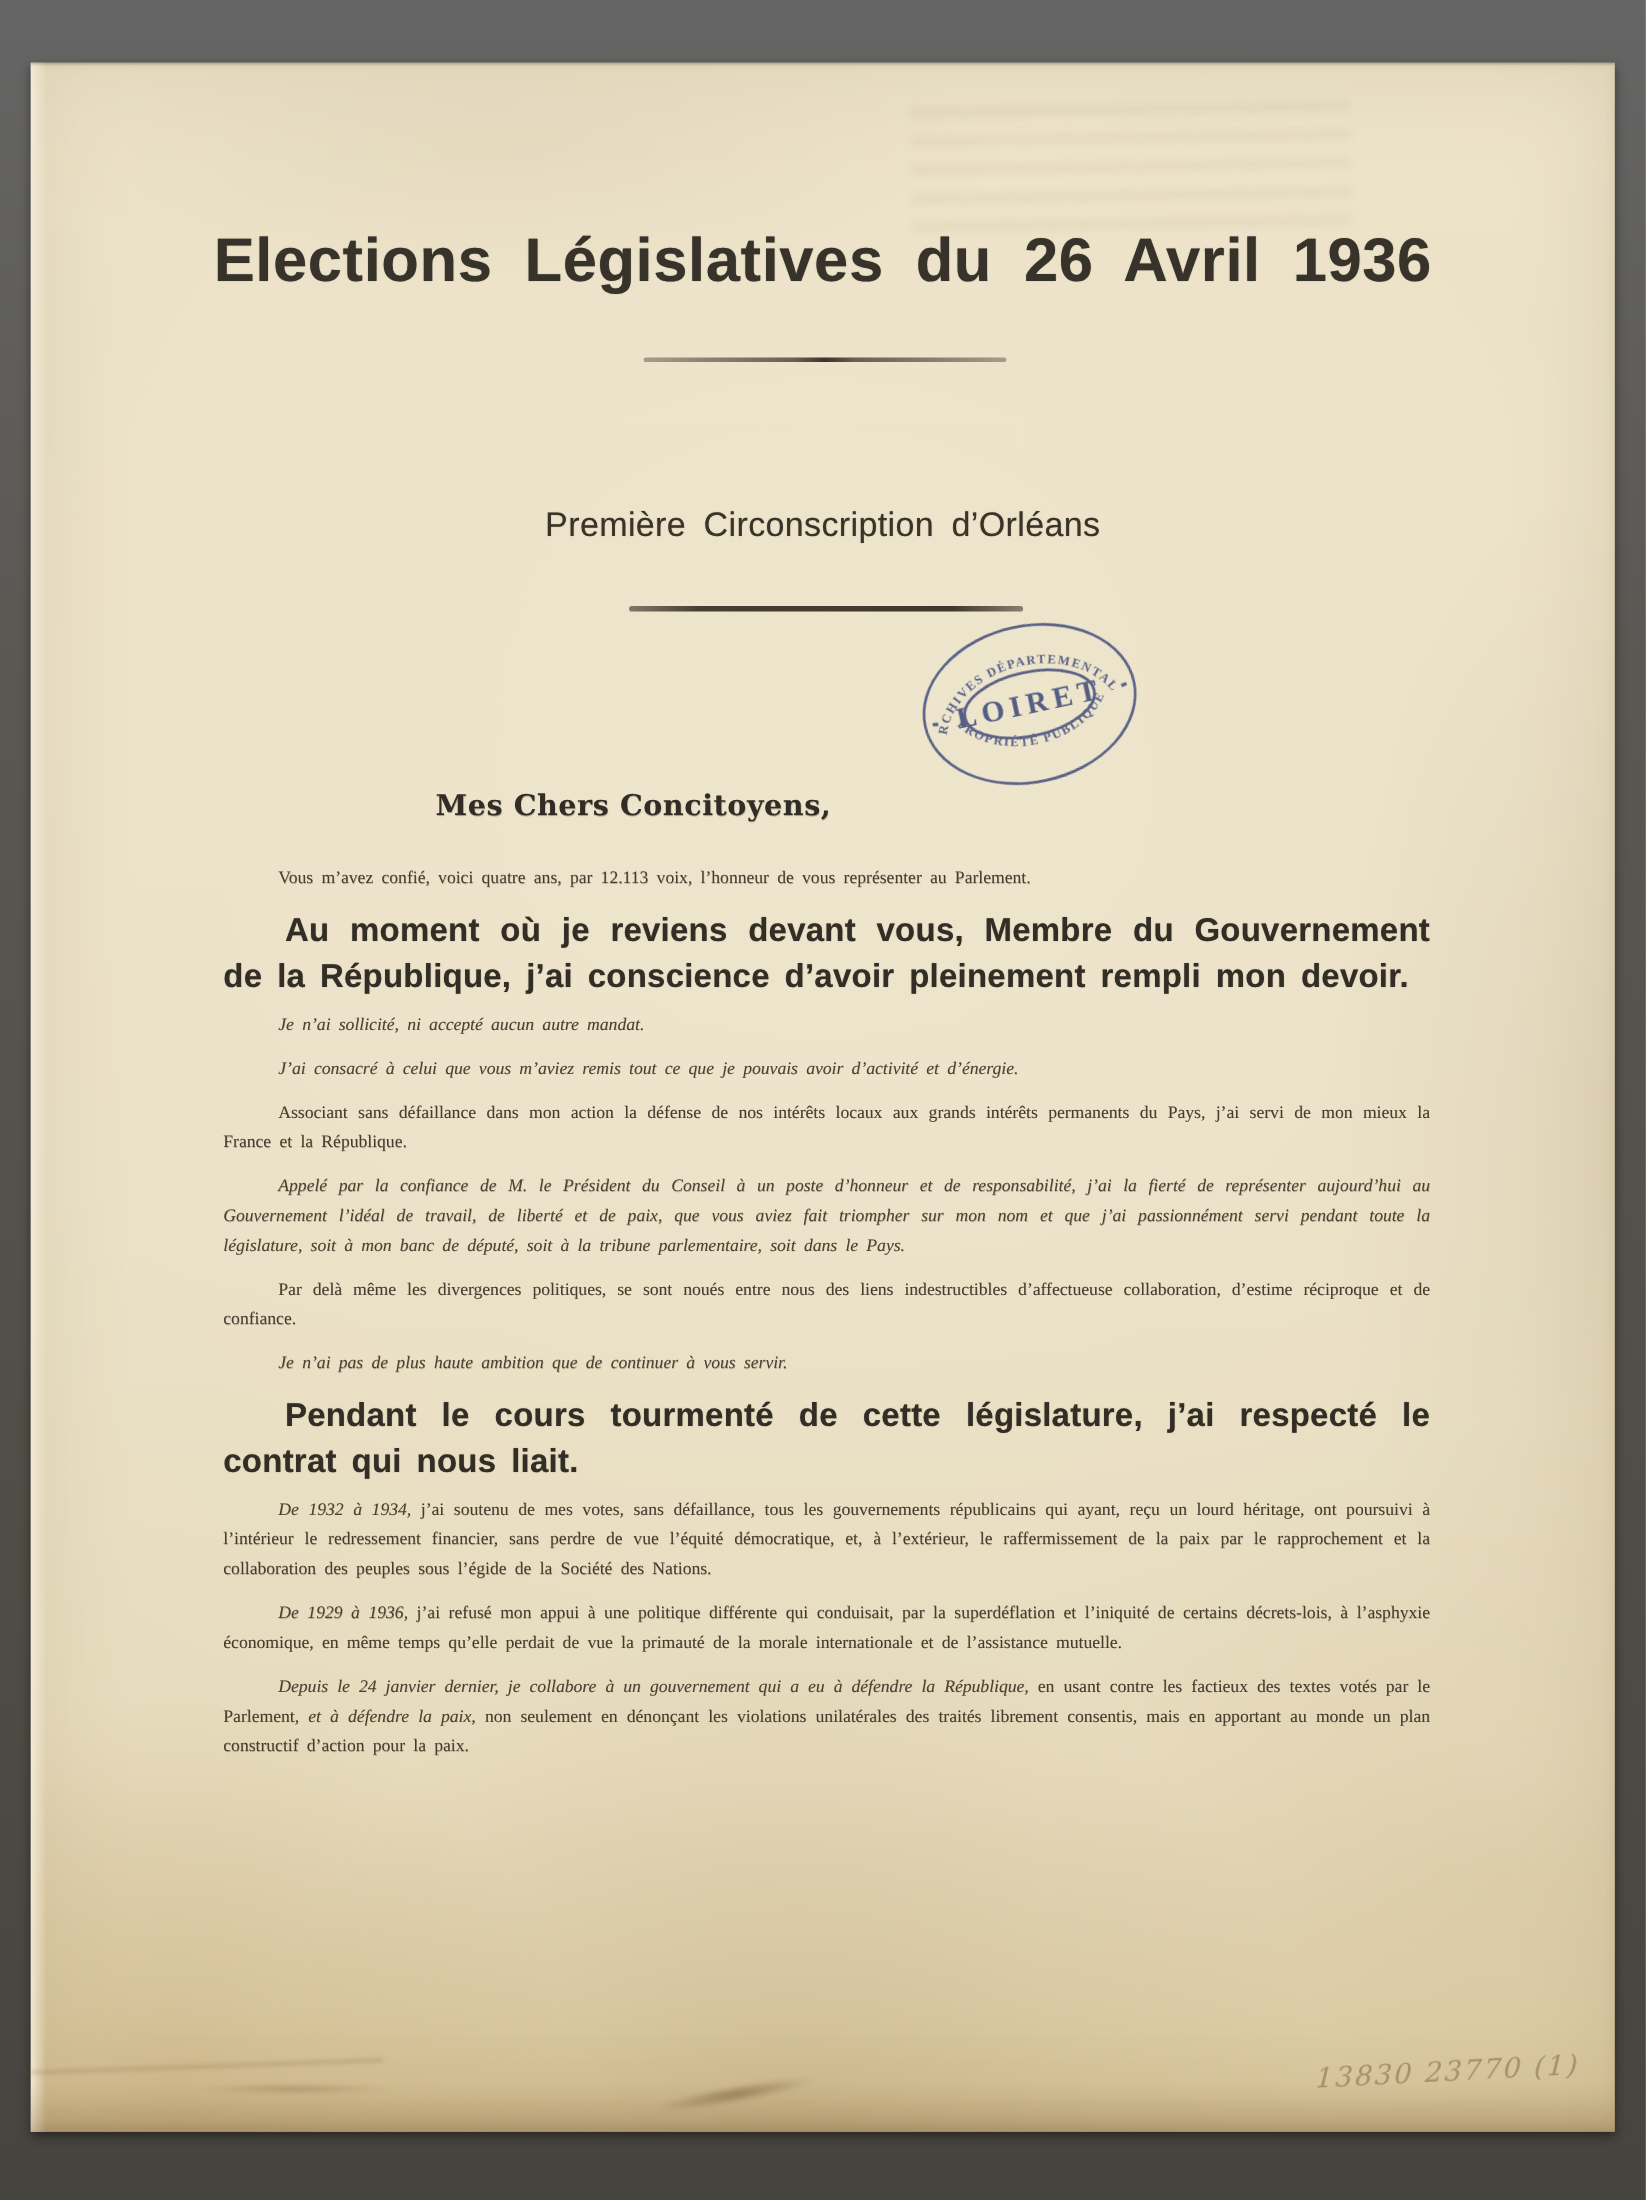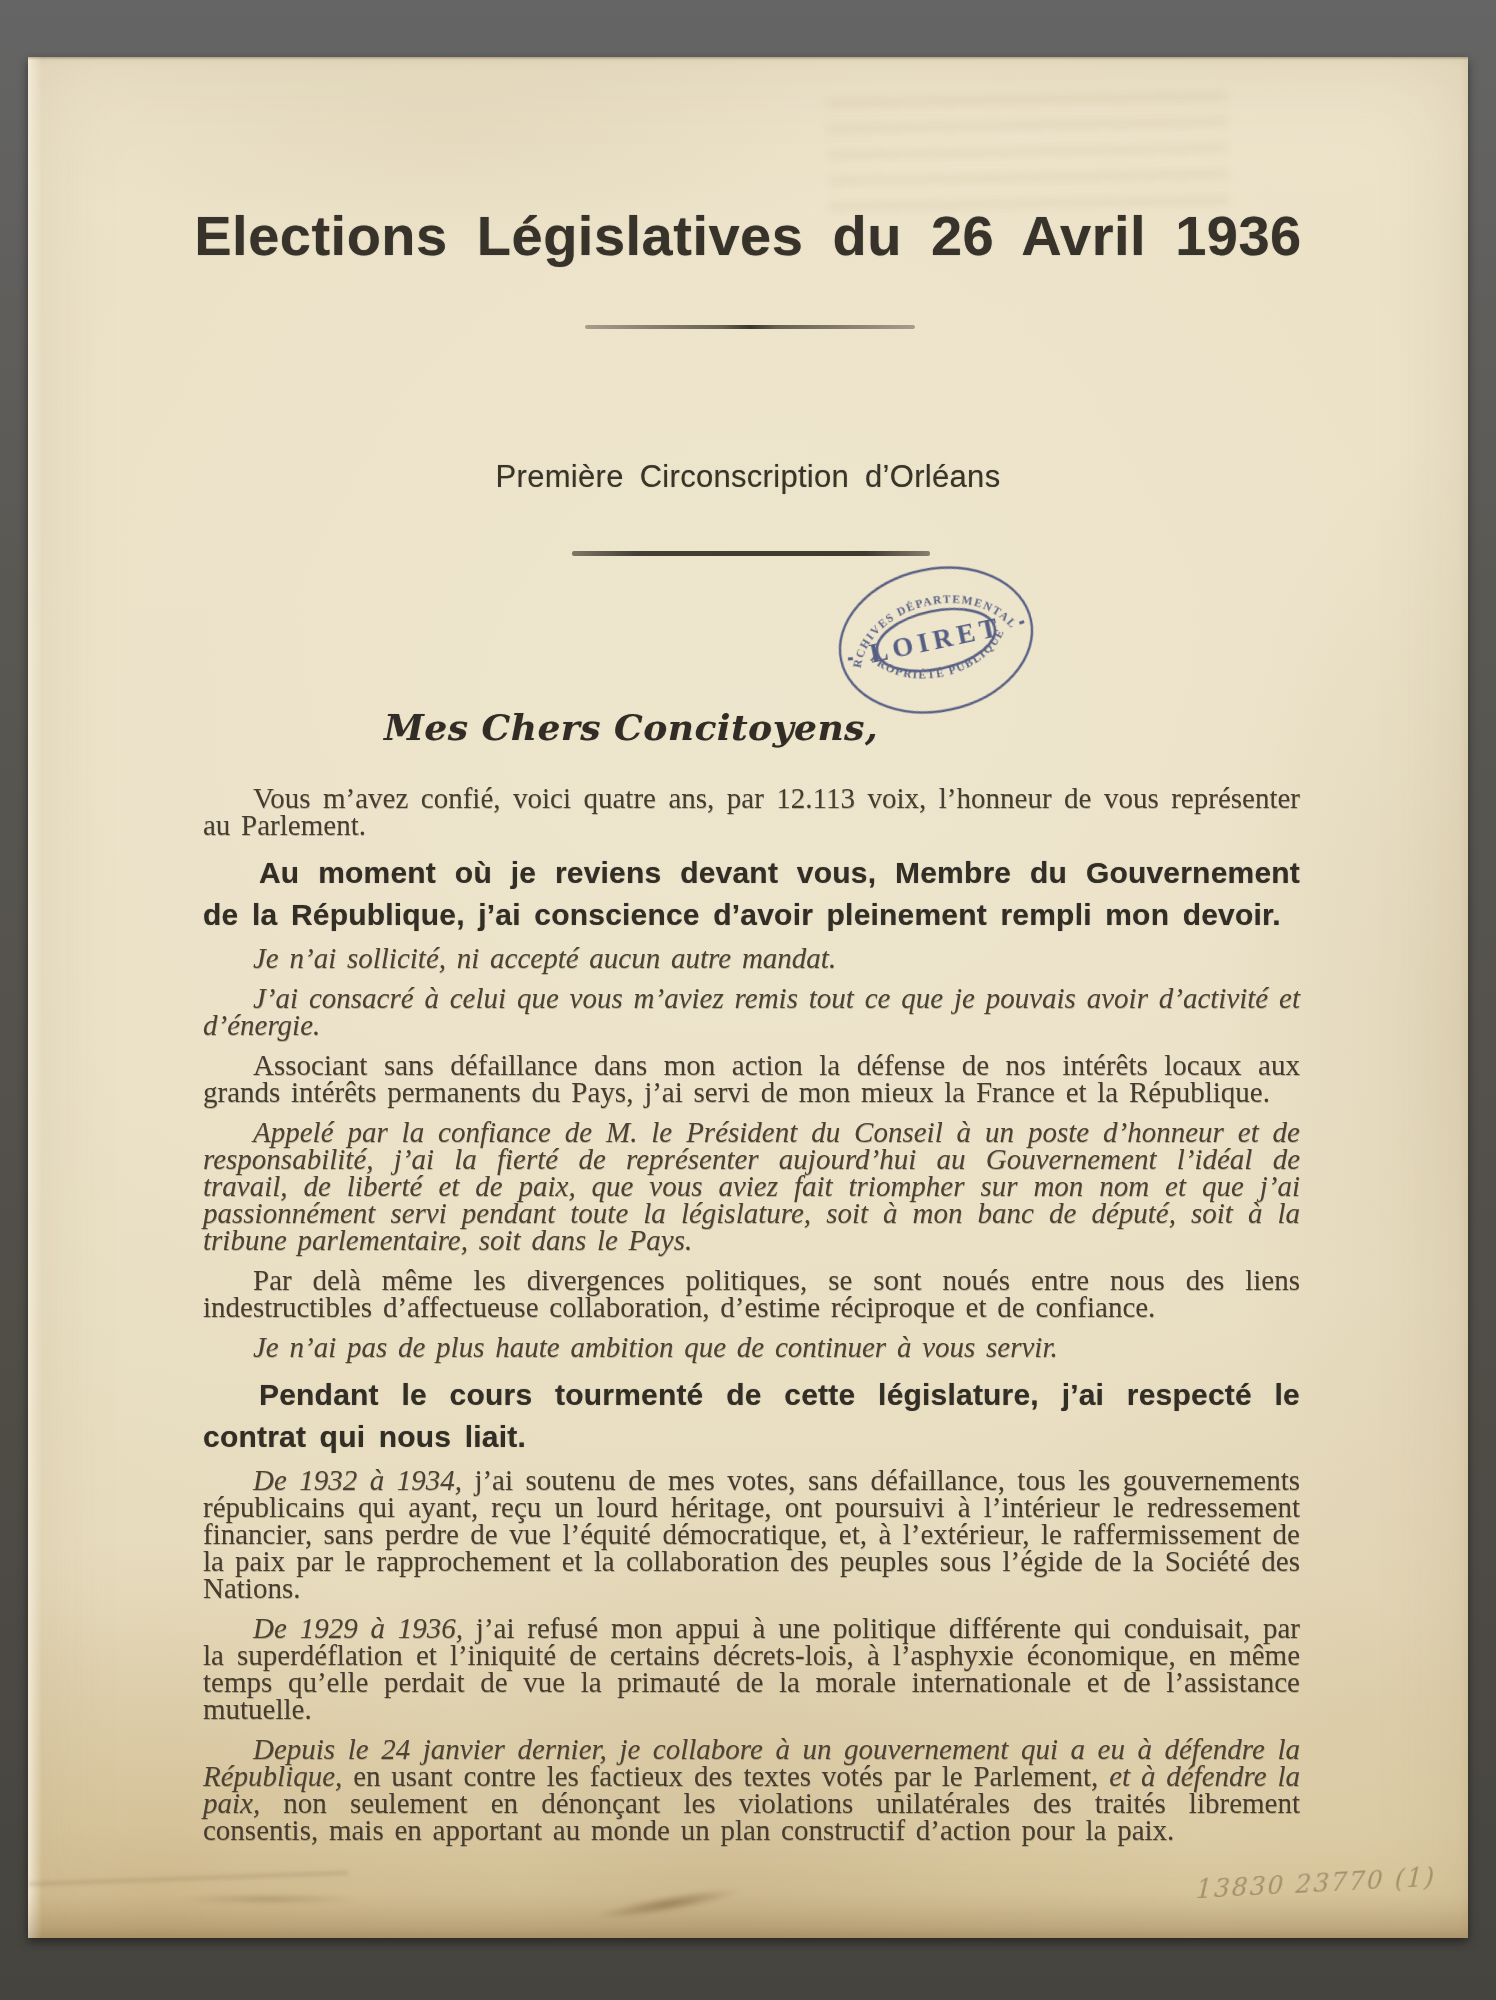--- a/index.html
+++ b/index.html
@@ -69,30 +69,30 @@
     background: linear-gradient(90deg, rgba(80,72,60,0.70), #453e33 18%, #3f382d 82%, rgba(80,72,60,0.65));
   }
   .subtitle {
     position: absolute; top: 402px; left: 0; width: 100%; margin: 0;
     text-align: center;
     font-family: "Liberation Sans", sans-serif; font-weight: 400;
     font-size: 31px; word-spacing: 7px; letter-spacing: 0.3px;
     color: #393428; text-shadow: 0 0 1px rgba(55,48,38,0.45);
   }
   .salutation {
-    position: absolute; left: 353px; top: 646px; margin: 3px;
-    font-family: "DejaVu Serif", serif; font-style: italic; font-weight: 700;
-    font-size: 36px; letter-spacing: 0.5px;
+    position: absolute; left: 353px; top: 646px; margin: 15px;
+    font-family: "DejaVu Serif", serif; font-weight: 700;
+    font-size: 26px; letter-spacing: 0.5px;
     color: #312c25; text-shadow: 0.3px 0.4px 0.8px rgba(60,50,38,0.4);
   }
 
   .body-block { position: absolute; left: 175px; top: 728px; width: 1097px; }
   .para {
     margin: 0 0 13px 0; text-align: justify; text-indent: 50px;
-    font-size: 29px; line-height: 27px; word-spacing: 3.5px;
+    font-size: 16px; line-height: 27px; word-spacing: 3.5px;
     color: #463d30; text-shadow: 0.4px 0.5px 0.6px rgba(70,58,40,0.30);
   }
   .para-bold {
     font-family: "Liberation Sans", sans-serif; font-weight: 700;
     font-size: 30px; line-height: 42px; word-spacing: 5px; letter-spacing: 0.2px;
     color: #322d25; margin: 3px 0 9px 0; text-indent: 56px;
     text-shadow: 0 0 1px rgba(50,45,37,0.5);
   }
   .sp-italic { font-style: italic; color: #4c4234; }
 

